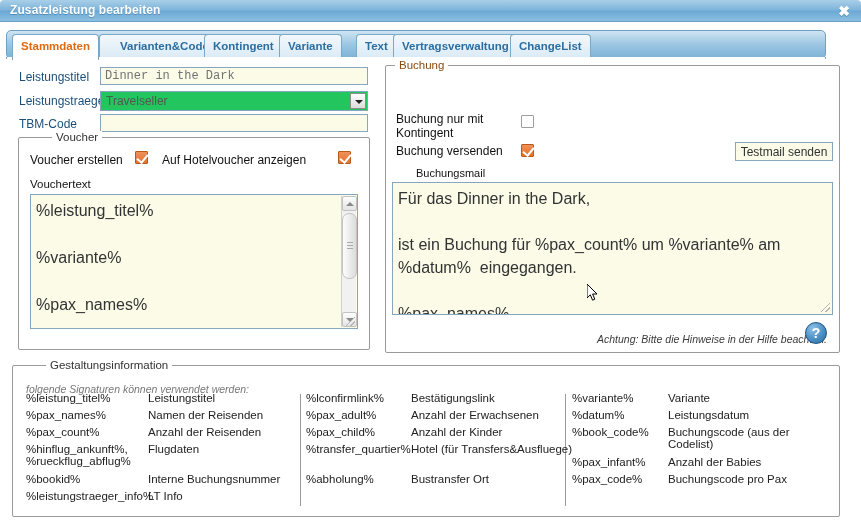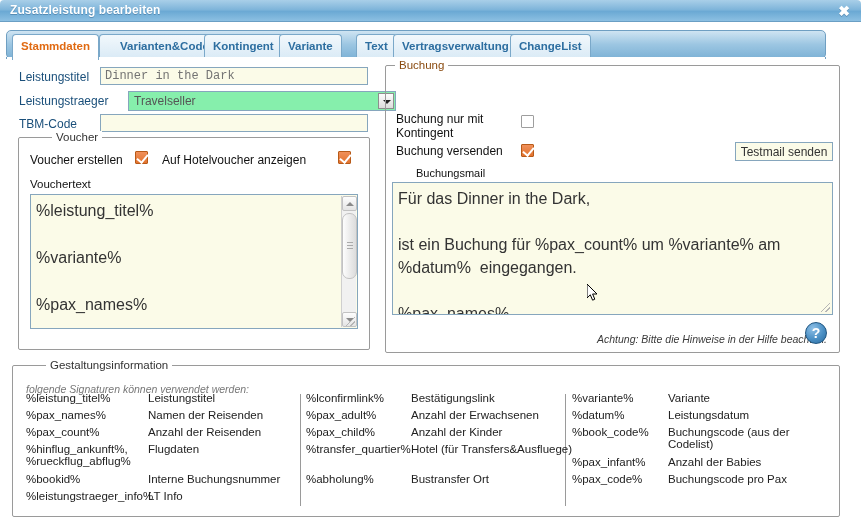--- a/index.html
+++ b/index.html
@@ -110,23 +110,22 @@
     background: #fbfbe8;
     border: 1px solid #86a6bd;
     font-family: Liberation Mono, monospace;
     font-size: 12px;
     color: #737373;
     padding: 7px 4px;
     outline: none;
   }
   .sel-wrap {
     position: absolute;
-    background: #86efac;
+    background: #22c55e;
     border: 1px solid #86a6bd;
-    margin-left: 28px;
   }
   .sel-val {
     position: absolute; left: 5px; top: 2px;
     font-size: 12px; color: #555555;
   }
   .sel-btn {
     position: absolute; right: 1px; top: 1px;
     width: 16px; height: 16px;
     background: linear-gradient(to bottom, #fdfdfd 0%, #dcdcdc 100%);
     border: 1px solid #8d8d8d;

